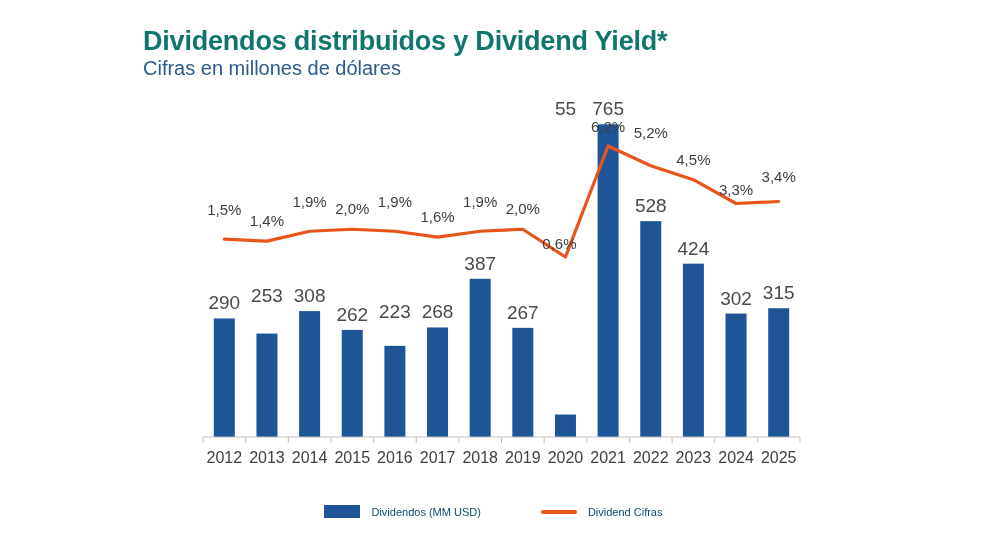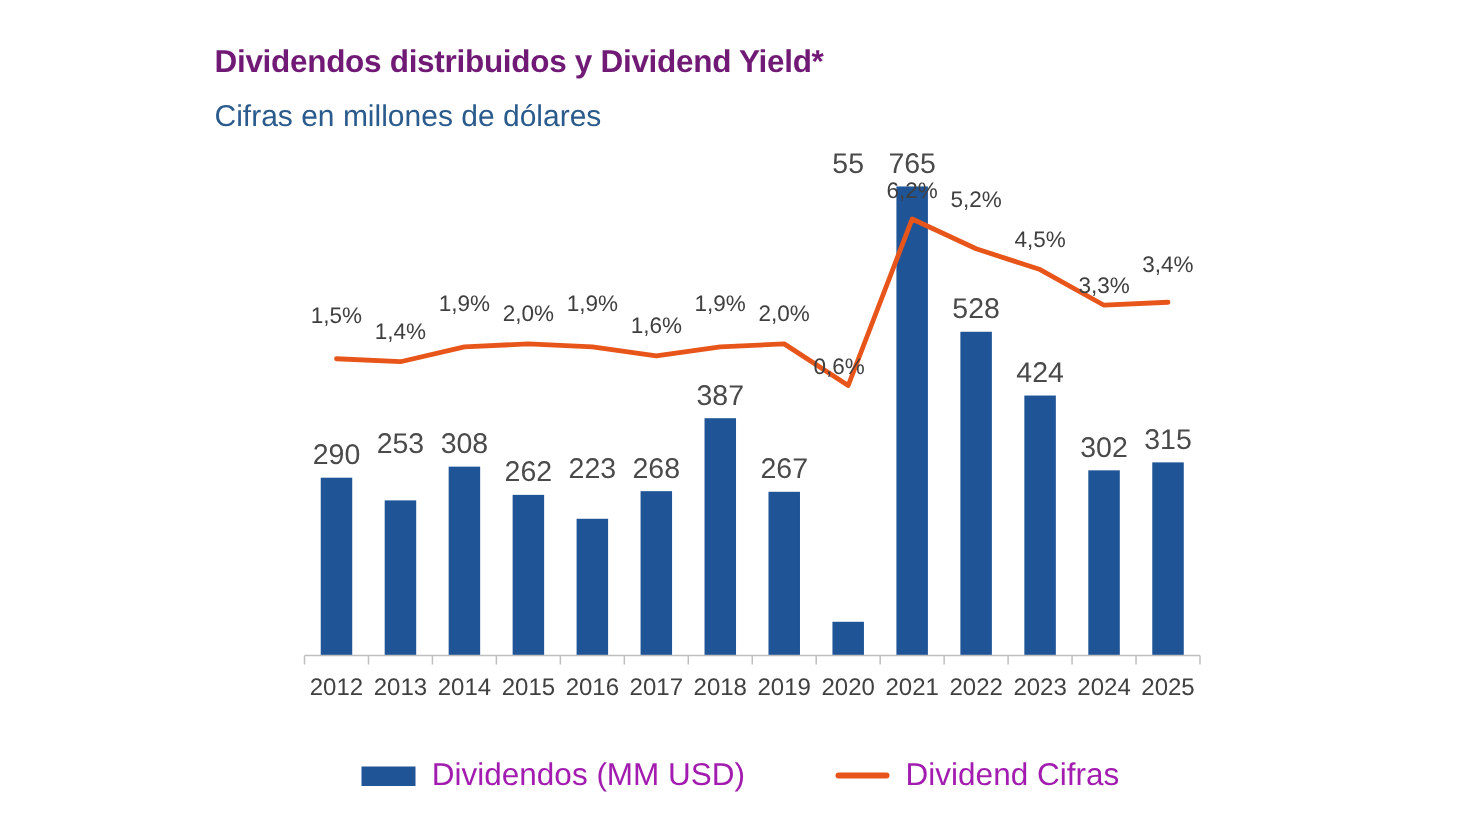--- a/index.html
+++ b/index.html
@@ -4,43 +4,43 @@
 <style>
   html,body{margin:0;padding:0;}
   body{
     width:987px;height:555px;background:#ffffff;
     font-family:"Liberation Sans", sans-serif;
     overflow:hidden;position:relative;
   }
   #chart-root{position:absolute;inset:0;}
   .title-block{position:absolute;left:143px;top:28px;}
   .chart-title{
-    font-size:21px;font-weight:bold;color:#701a75;
+    font-size:27px;font-weight:bold;color:#0f766e;
     letter-spacing:-0.2px;line-height:27px;white-space:nowrap;
   }
   .chart-subtitle{
     font-size:20px;font-weight:normal;color:#2A5B8C;
-    line-height:27px;white-space:nowrap;margin-top:10px;
+    line-height:27px;white-space:nowrap;margin-top:0;
   }
   svg{position:absolute;left:0;top:0;}
   .axis-line{stroke:#BFBFBF;stroke-width:1;}
   .tick{stroke:#BFBFBF;stroke-width:1;}
   .bar{fill:#1F5597;}
   .yield-line{fill:none;stroke:#E8551A;stroke-width:3.2;stroke-linejoin:round;stroke-linecap:round;}
   .lbl{font-family:"Liberation Sans",sans-serif;font-size:19px;fill:#4A4A4A;text-anchor:middle;}
   .pct{font-family:"Liberation Sans",sans-serif;font-size:15px;fill:#3F3F3F;text-anchor:middle;}
   .xtick-lbl{font-family:"Liberation Sans",sans-serif;font-size:16px;fill:#404040;text-anchor:middle;}
   .legend{
     position:absolute;left:0;right:0;top:505px;
     display:flex;justify-content:center;align-items:center;gap:60px;
   }
   .legend-item{display:flex;align-items:center;gap:11px;}
   .legend-swatch-bar{width:36px;height:13px;background:#1F5597;display:block;}
   .legend-swatch-line{width:36px;height:4px;background:#E8551A;display:block;border-radius:2px;}
-  .legend-label{font-size:21px;color:#a21caf;white-space:nowrap;}
+  .legend-label{font-size:11px;color:#0c4a6e;white-space:nowrap;}
 </style>
 </head>
 <body>
 
 <div id="chart-root">
 
   <div class="title-block">
     <div class="chart-title">Dividendos distribuidos y Dividend Yield*</div>
     <div class="chart-subtitle">Cifras en millones de dólares</div>
   </div>

